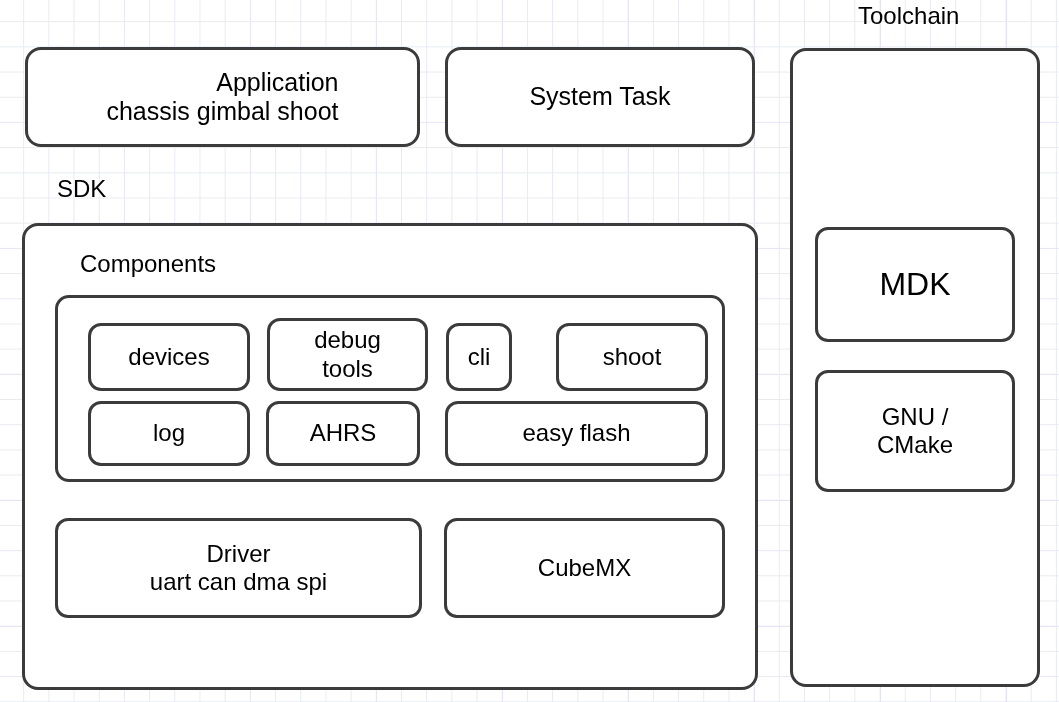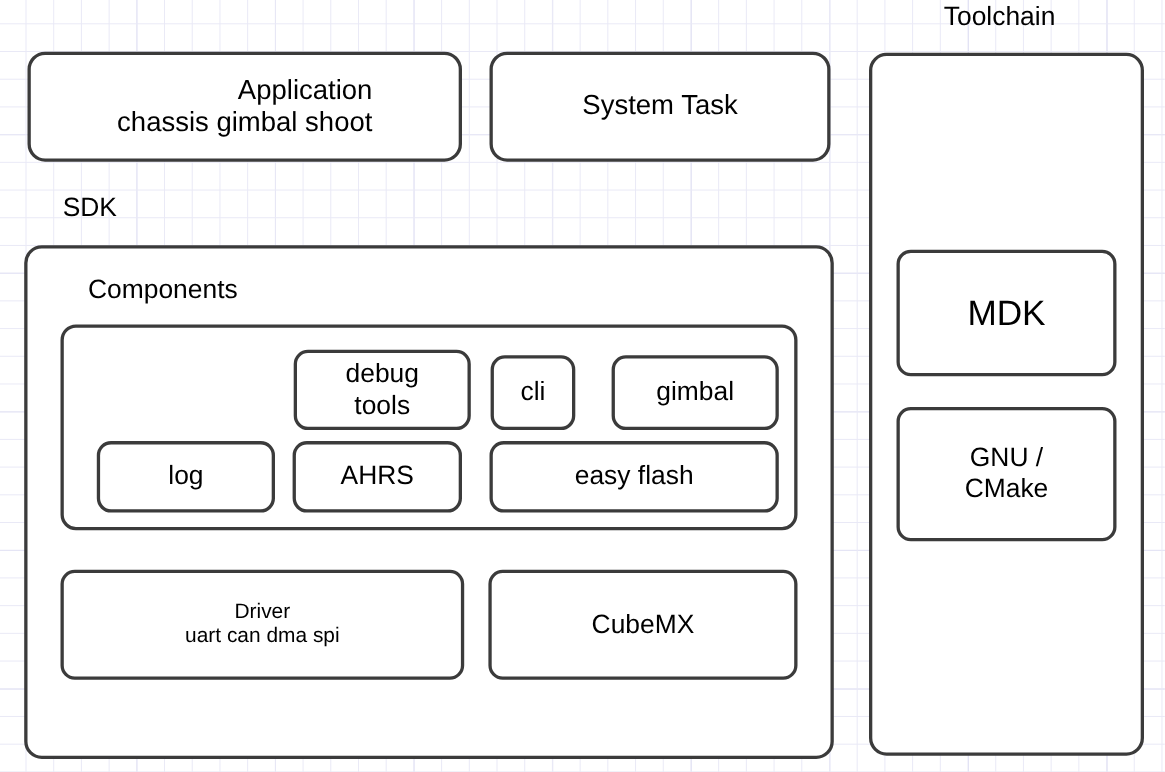--- a/index.html
+++ b/index.html
@@ -64,28 +64,28 @@
   #systask-box    { left: 445px; top: 47px;  width: 310px; height: 100px; font-size: 25px; }
 
   #sdk-caption    { left: 57px;  top: 175px; font-size: 24px; }
   #sdk-box        { left: 22px;  top: 223px; width: 736px; height: 467px; }
 
   #components-caption { left: 80px; top: 250px; font-size: 24px; }
   #components-box { left: 55px;  top: 295px; width: 670px; height: 187px; }
 
   #devices-box    { left: 88px;  top: 323px; width: 162px; height: 68px;  font-size: 24px; }
   #debugtools-box { left: 267px; top: 318px; width: 161px; height: 73px;  font-size: 24px; }
-  #cli-box        { left: 446px; top: 323px; width: 77px;  height: 68px;  font-size: 24px; }
+  #cli-box        { left: 446px; top: 323px; width: 66px;  height: 68px;  font-size: 24px; }
   #event-box      { left: 556px; top: 323px; width: 152px; height: 68px;  font-size: 24px; }
 
   #log-box        { left: 88px;  top: 401px; width: 162px; height: 65px;  font-size: 24px; text-align: center; }
   #ahrs-box       { left: 266px; top: 401px; width: 154px; height: 65px;  font-size: 24px; }
   #easyflash-box  { left: 445px; top: 401px; width: 263px; height: 65px;  font-size: 24px; }
 
-  #driver-box     { left: 55px;  top: 518px; width: 367px; height: 100px; font-size: 19px; }
+  #driver-box     { left: 55px;  top: 518px; width: 367px; height: 100px; font-size: 24px; }
   #cubemx-box     { left: 444px; top: 518px; width: 281px; height: 100px; font-size: 24px; }
 
   #toolchain-caption { left: 858px; top: 2px; font-size: 24px; }
   #toolchain-box  { left: 790px; top: 48px;  width: 250px; height: 639px; }
 
   #mdk-box        { left: 815px; top: 227px; width: 200px; height: 115px; font-size: 32px; }
   #gnucmake-box   { left: 815px; top: 370px; width: 200px; height: 122px; font-size: 24px; }
 </style>
 </head>
 <body>
@@ -98,27 +98,28 @@
   <div class="box" id="systask-box">System Task</div>
 
   <div class="caption" id="sdk-caption">SDK</div>
 
   <div class="box plain" id="sdk-box"></div>
 
   <div class="caption" id="components-caption">Components</div>
 
   <div class="box plain inner" id="components-box"></div>
 
+  <div class="box leaf" id="devices-box">devices</div>
 
   <div class="box leaf" id="debugtools-box">debug
 tools</div>
 
   <div class="box leaf" id="cli-box">cli</div>
 
-  <div class="box leaf" id="event-box">gimbal</div>
+  <div class="box leaf" id="event-box">shoot</div>
 
   <div class="box leaf" id="log-box">log</div>
 
   <div class="box leaf" id="easyflash-box">easy flash</div>
 
   <div class="box leaf" id="ahrs-box">AHRS</div>
 
   <div class="box leaf" id="driver-box">Driver
 uart can dma spi</div>
 

